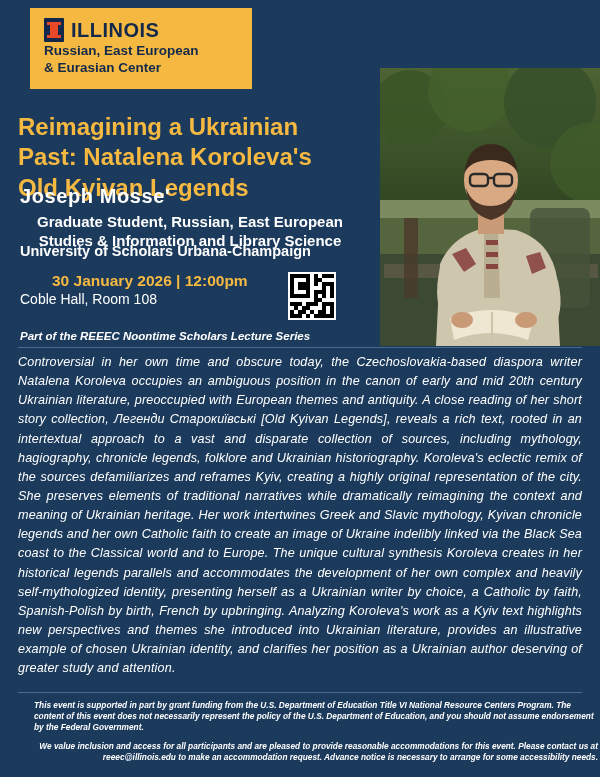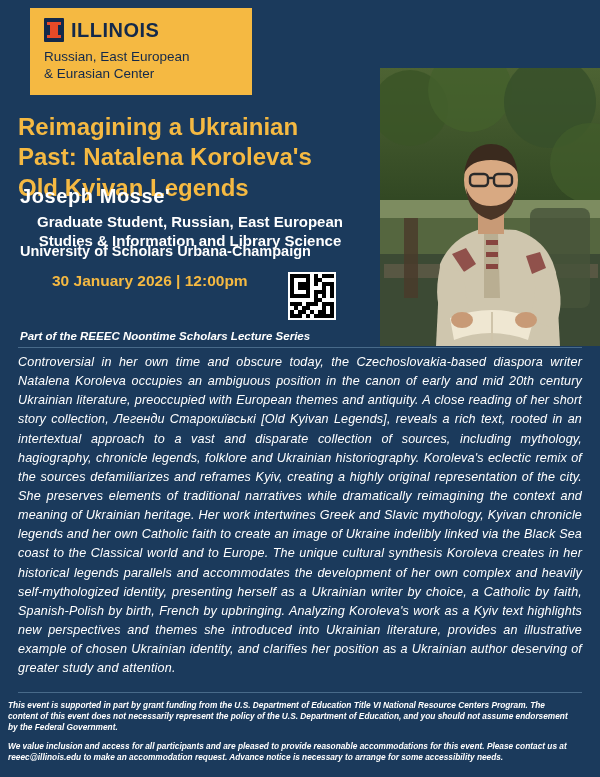--- a/index.html
+++ b/index.html
@@ -66,25 +66,24 @@
     box-shadow: 0 13px 0 0 #e84a27;
   }
   .brand-name {
     font-size: 20px;
     font-weight: bold;
     letter-spacing: 0.5px;
     color: #13294b;
     line-height: 1;
   }
   .brand-sub {
-    margin-top: 6px;
     font-size: 13.5px;
     color: #13294b;
     line-height: 1.28;
-    font-weight: 400;
+    font-weight: 700;
   }
 
   
   .photo {
     position: absolute;
     right: 30px;
     top: 68px;
     width: 222px;
     height: 278px;
     overflow: hidden;
@@ -220,31 +219,31 @@
   .footer-rule {
     position: absolute;
     left: 18px;
     bottom: 78px;
     width: 564px;
     height: 1px;
     background: #486a8a;
   }
   .footer {
     position: absolute;
-    left: 8px;
+    left: 34px;
     bottom: 8px;
     width: 564px;
     font-size: 8.3px;
     line-height: 1.33;
     font-style: italic;
     font-weight: bold;
     color: #ffffff;
   }
   .footer p { margin: 0 0 8px 0; }
-  .footer p:last-child { margin-bottom: 0; }
+  .footer p:last-child { margin-bottom: 0; text-align: right; }
 </style>
 </head>
 <body>
 
 <div class="poster">
 
   <div class="brand-box">
     <div class="brand-row">
       <span class="brand-mark"></span>
       <span class="brand-name">ILLINOIS</span>
@@ -304,20 +303,21 @@
     </svg>
   </div>
 
   <div class="talk-title">Reimagining a Ukrainian Past: Natalena Koroleva's Old Kyivan Legends</div>
 
   <div class="speaker-name">Joseph Mosse'</div>
   <div class="speaker-affil">Graduate Student, Russian, East European Studies &amp; Information and Library Science</div>
   <div class="speaker-inst">University of Scholars Urbana-Champaign</div>
 
   <div class="event-when">30 January 2026 | 12:00pm</div>
+  <div class="event-where">Coble Hall, Room 108</div>
   <div class="series-line">Part of the REEEC Noontime Scholars Lecture Series</div>
 
   <div class="qr">
     <div class="qr-grid" id="qrGrid">
         <i class="on"></i>
         <i class="on"></i>
         <i class="on"></i>
         <i class="on"></i>
         <i class="on"></i>
         <i></i>

